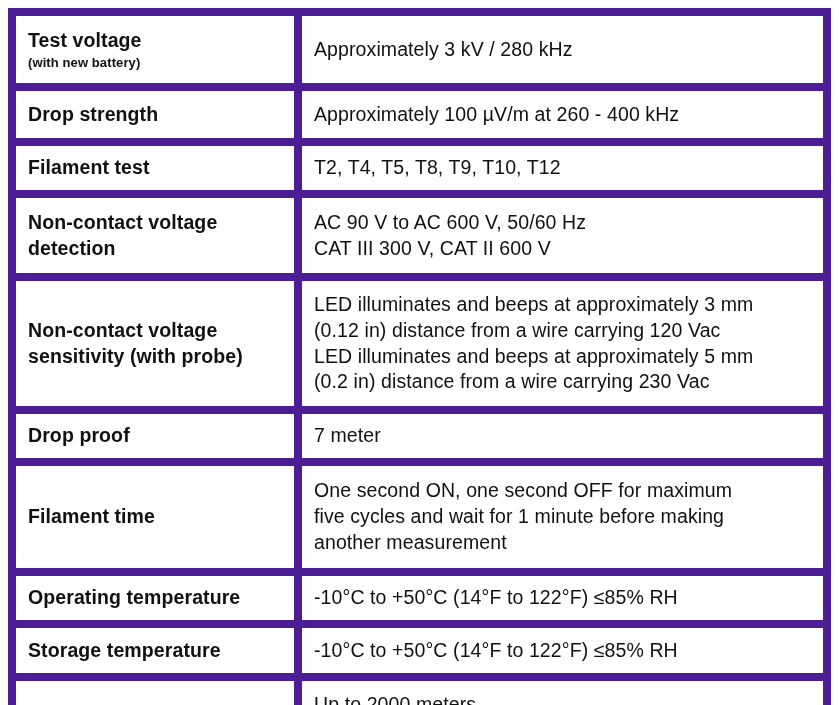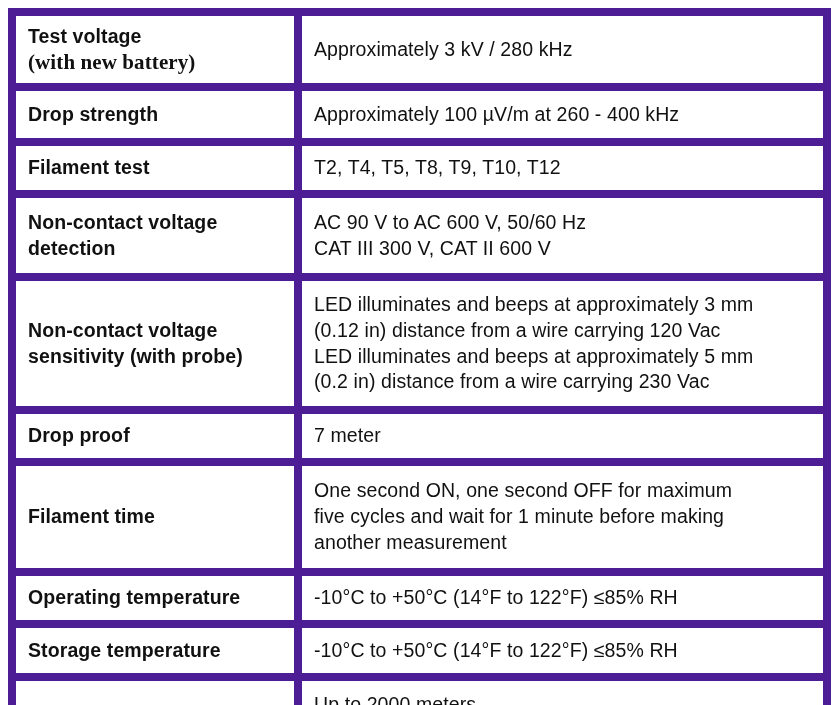--- a/index.html
+++ b/index.html
@@ -34,25 +34,24 @@
   }
   td.label-cell {
     width: 258px;
     font-weight: bold;
   }
   td.value-cell {
     white-space: pre-line;
     padding-left: 11px;
   }
   .sublabel {
-    font-size: 21px;
+    font-size: 13px;
     font-weight: bold;
     line-height: 1.2;
     margin-top: 1px;
-    font-family: Liberation Serif, serif;
   }
   
   tr[data-rh="0"]  td { height: 59px; }
   tr[data-rh="1"]  td { height: 39px; }
   tr[data-rh="2"]  td { height: 66px; }
   tr[data-rh="3"]  td { height: 36px; }
   tr[data-rh="4"]  td { height: 67px; }
   tr[data-rh="5"]  td { height: 117px; margin-left: 8px; }
   tr[data-rh="6"]  td { height: 36px; }
   tr[data-rh="7"]  td { height: 94px; }

